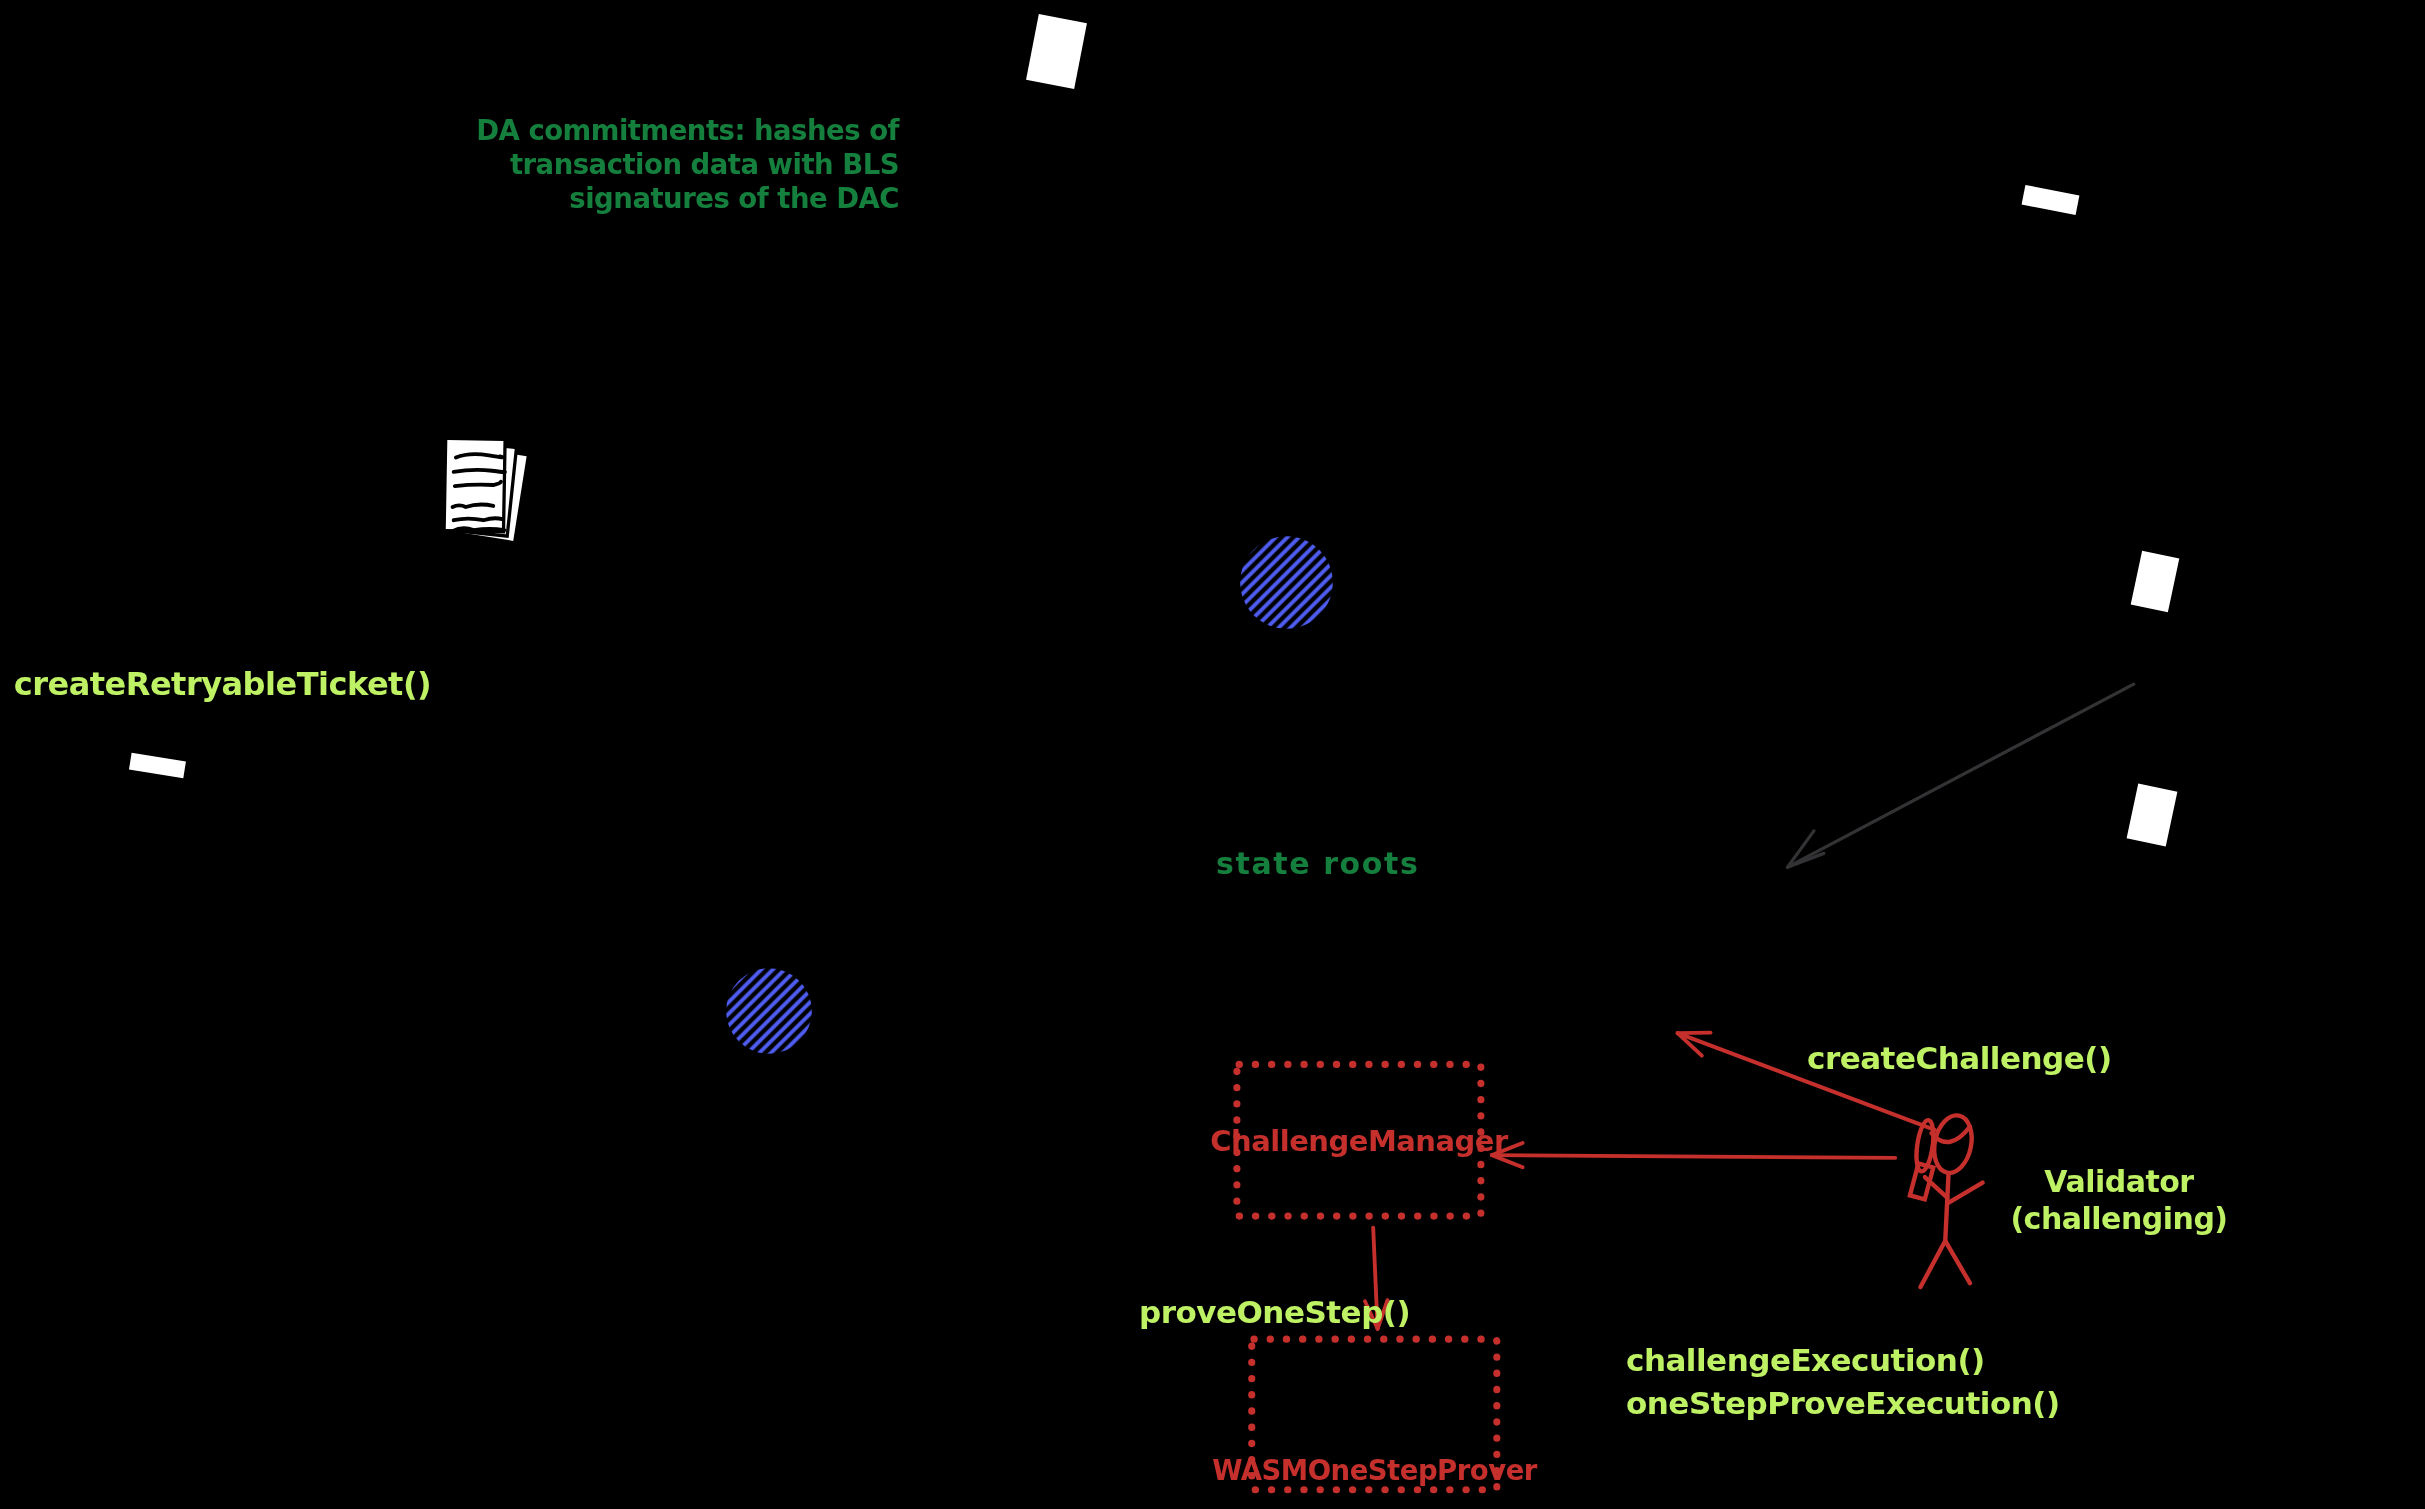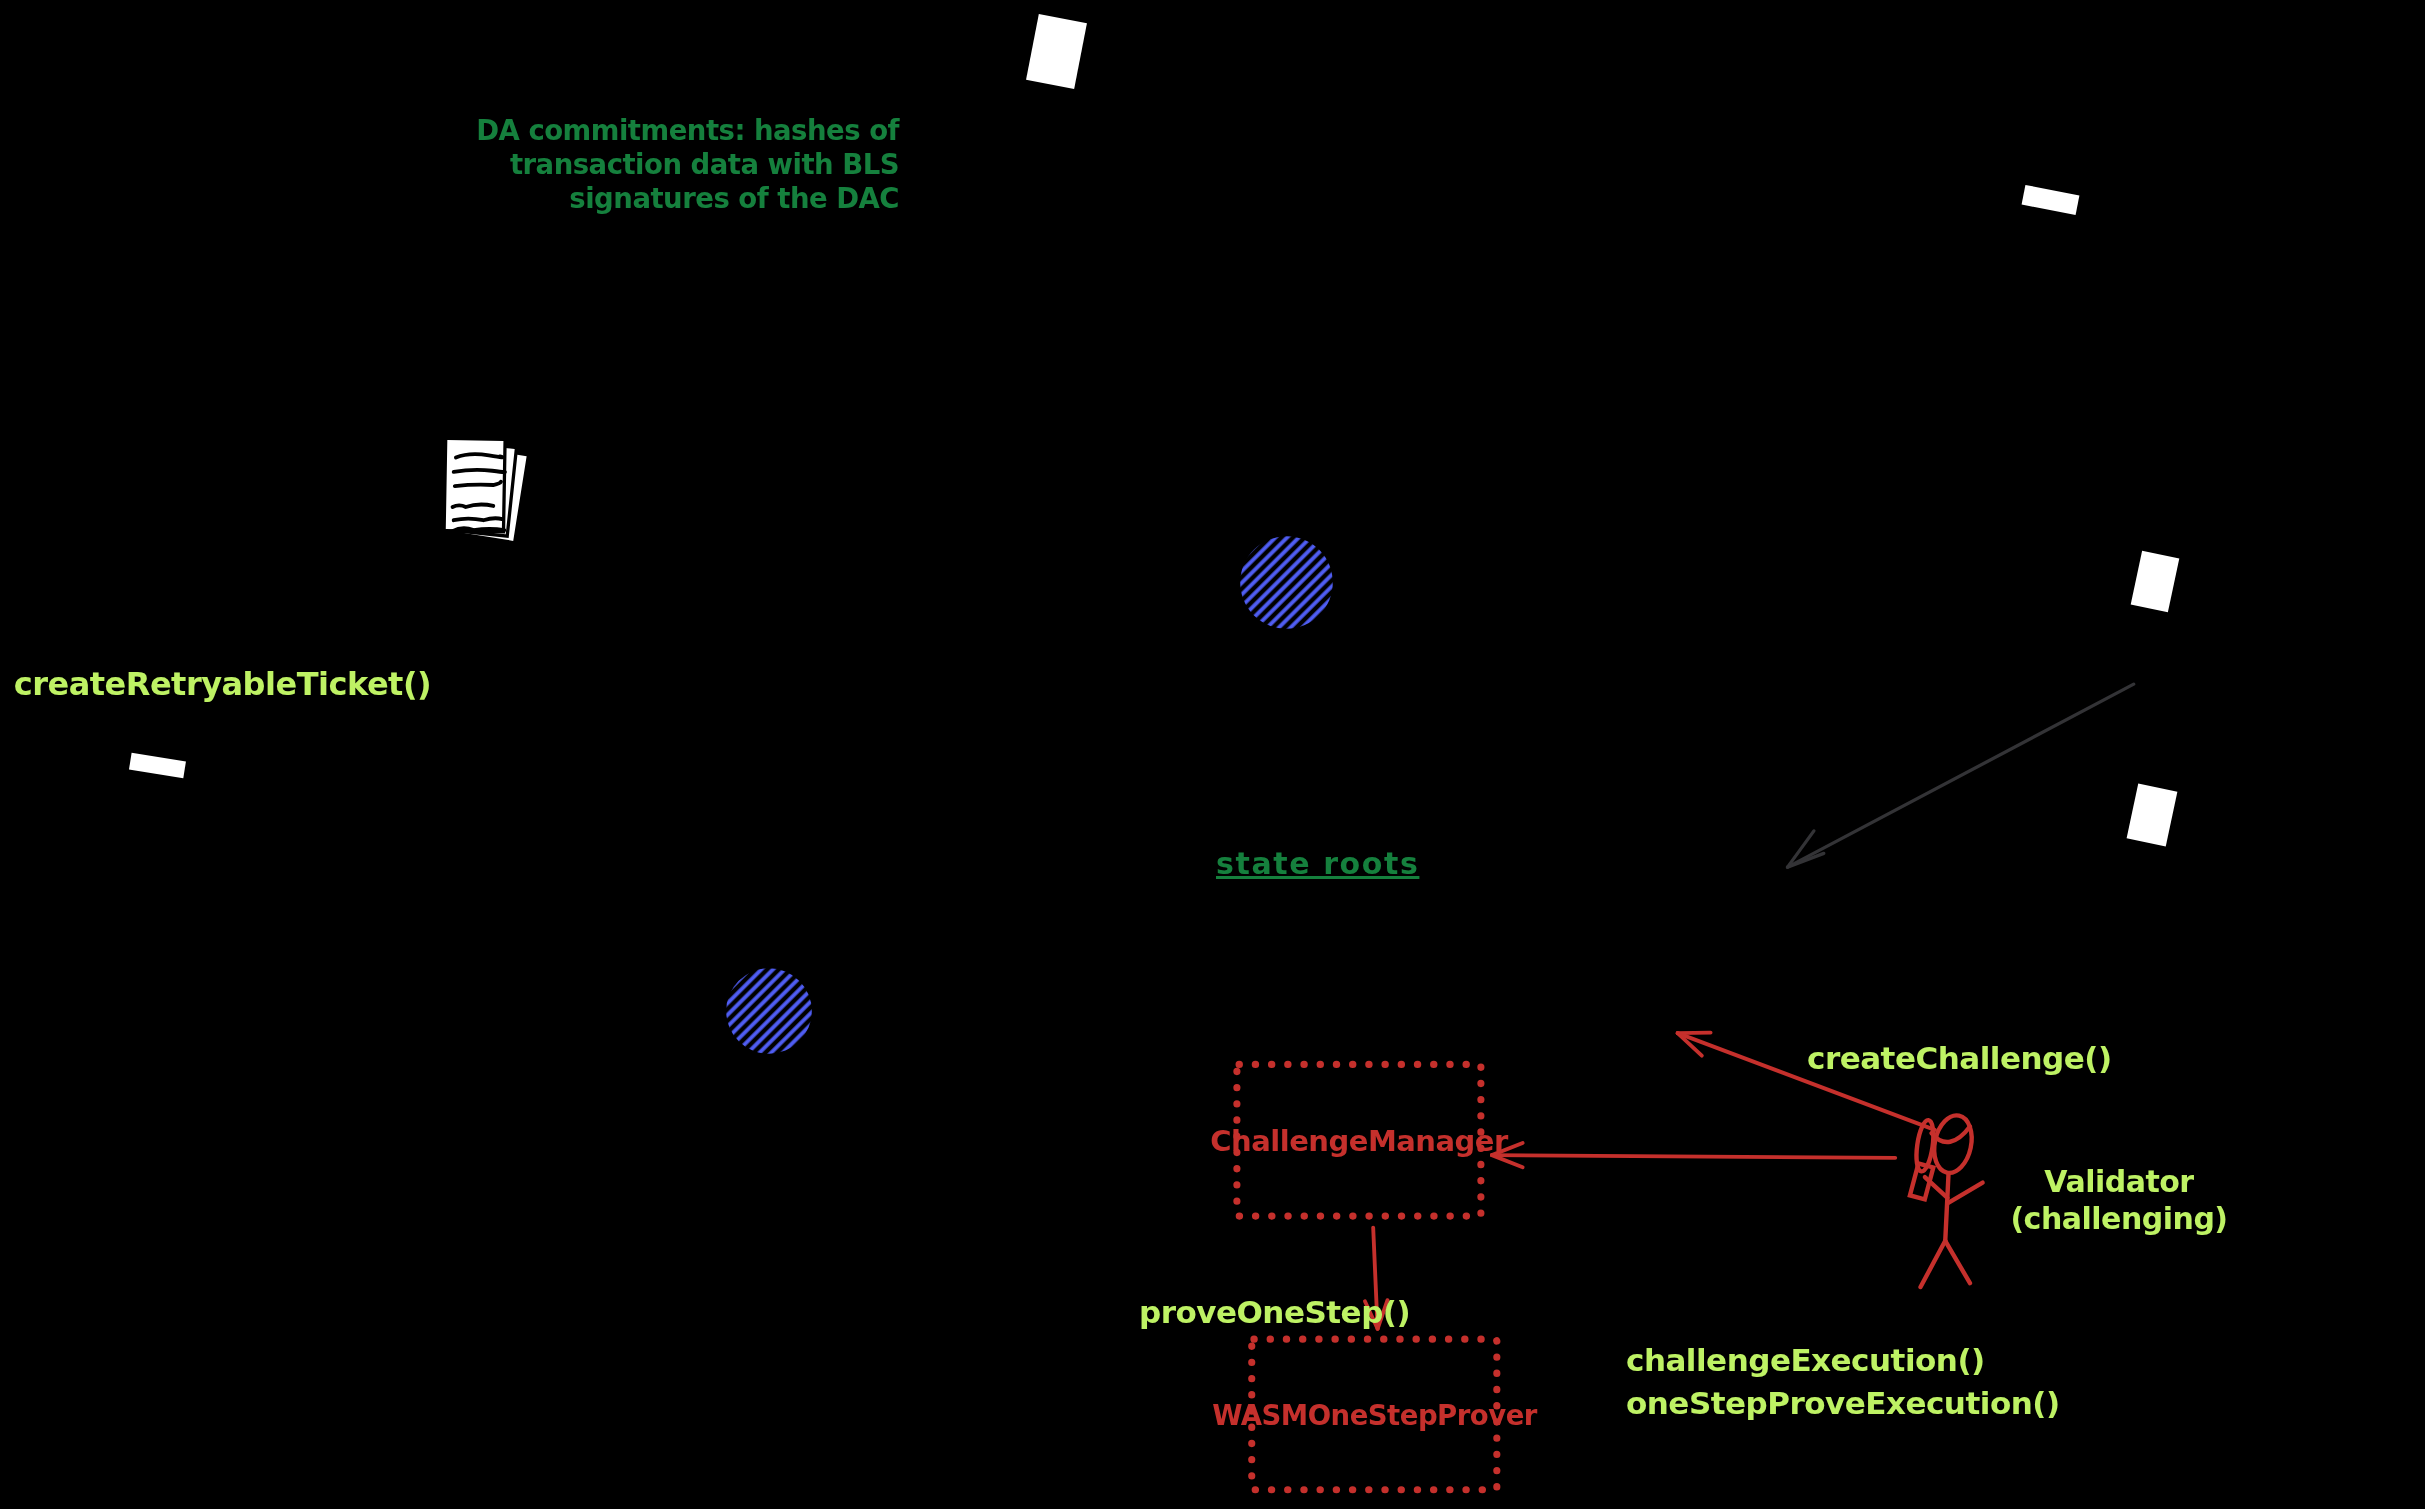--- a/index.html
+++ b/index.html
@@ -64,21 +64,21 @@
       <defs>
         <pattern id="hatchB" width="15" height="15" patternUnits="userSpaceOnUse" patternTransform="rotate(-45)">
           <line x1="0" y1="7.5" x2="15" y2="7.5" stroke="#4f5df2" stroke-width="7"></line>
         </pattern>
       </defs>
       <circle cx="82" cy="82" r="78" fill="url(#hatchB)"></circle>
     </svg>
   </div>
 
 
-  <div class="abs note" style="left:1216px;top:846px;font-size:30px;letter-spacing:1.6px;text-decoration:underline;">state roots</div>
+  <div class="abs note" style="left:1216px;top:846px;font-size:30px;letter-spacing:1.6px;">state roots</div>
 
   <div class="white-shape" style="left:2023px;top:190px;width:55px;height:20px;transform:rotate(11deg);"></div>
 
   <div class="white-shape" style="left:2136px;top:554px;width:38px;height:55px;transform:rotate(12deg);"></div>
   <div class="white-shape" style="left:2132px;top:787px;width:40px;height:56px;transform:rotate(12deg);"></div>
 
   <svg class="overlay" width="2426" height="1509" viewBox="0 0 4413 2746">
 
     <g stroke="#333336" stroke-width="6" fill="none" stroke-linecap="round">
       <path d="M3882 1245 L3252 1578"></path>
@@ -118,21 +118,21 @@
       <path d="M3543 2180 L3502 2142"></path>
       <path d="M3539 2258 L3494 2342"></path>
       <path d="M3539 2258 L3584 2335"></path>
     </g>
   </svg>
 
   <div class="box-label" style="left:1237px;top:1065px;width:244px;height:152px;font-size:29px;line-height:43px;">
     <div>Challenge</div>
     <div>Manager</div>
   </div>
-  <div class="box-label" style="left:1252px;top:1340px;width:245px;height:151px;font-size:27.5px;line-height:41px;">
+  <div class="box-label" style="left:1252px;top:1340px;width:245px;height:151px;font-size:27.5px;line-height:41px;align-items:flex-end;">
     <div>WASM</div>
     <div>OneStepProver</div>
   </div>
 
   <div class="abs red-text" style="left:1807px;top:1040px;font-size:31px;">createChallenge()</div>
 
   <div class="abs red-text" style="left:1139px;top:1254px;font-size:31px;margin-top:40px;">proveOneStep()</div>
 
   <div class="abs red-text" style="left:2009px;top:1163px;width:220px;text-align:center;font-size:30px;line-height:37px;white-space:normal;">
     <div>Validator</div>

